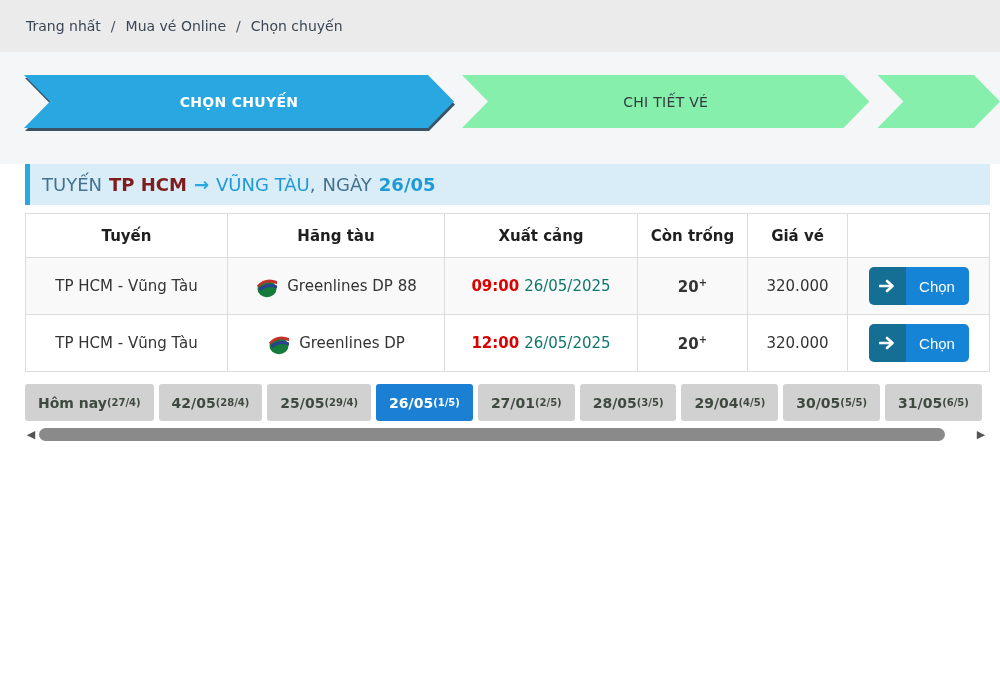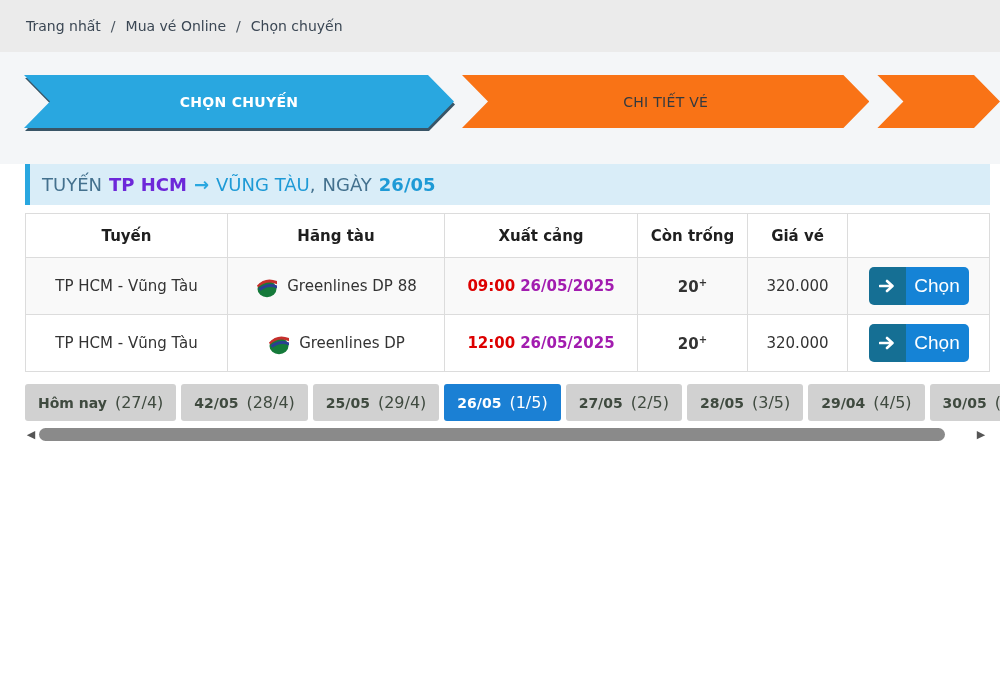--- a/index.html
+++ b/index.html
@@ -39,41 +39,41 @@
   }
   .step-wrap { filter: drop-shadow(1px 3px 0 rgba(10,45,66,0.8)); }
   .step-active {
     width: 430px;
     background: #29a7e0;
     color: #ffffff;
     font-weight: 600;
   }
   .step-inactive {
     width: 432px;
-    background: #f97316;
+    background: #86efac;
     color: #333a40;
   }
   .step-last { width: 130px; }
   
   .content { padding-left: 25px; }
   .route-header {
     width: 965px;
     height: 41px;
     margin-top: 0px;
     background: #d9edf8;
     border-left: 5px solid #29a7e0;
     display: flex;
     align-items: center;
     padding-left: 12px;
     font-size: 18px;
     color: #44718e;
     gap: 7px;
     white-space: nowrap;
   }
-  .rh-from { color: #6d28d9; font-weight: bold; }
+  .rh-from { color: #7f1d1d; font-weight: bold; }
   .rh-arrow { color: #29a7e0; font-weight: bold; }
   .rh-to { color: #1e9ad6; font-weight: normal; }
   .rh-date { color: #1e9ad6; font-weight: bold; }
   .rh-comma { color: #44718e; margin-left: -7px; }
   
   table.trips {
     width: 965px;
     border-collapse: collapse;
     margin-top: 8px;
     background: #fff;
@@ -89,21 +89,21 @@
     font-weight: bold;
     color: #1f1f1f;
     background: #ffffff;
   }
   table.trips td { height: 57px; font-size: 15px; color: #333; }
   tr.row-odd td { background: #f9f9f9; }
   tr.row-even td { background: #ffffff; }
   .c-op { white-space: nowrap; }
   .op-logo { display: inline-block; vertical-align: middle; margin-right: 8px; }
   .t-time { color: #dd0000; font-weight: bold; margin-right: 5px; }
-  .t-date { color: #a21caf; font-weight: bold; }
+  .t-date { color: #0f766e; }
   .c-seats { color: #dd0000; font-weight: bold; }
   .c-seats sup { font-size: 10px; }
   .c-price { color: #dd0000; font-weight: normal; font-size: 16px; }
   .chon-btn {
     display: inline-flex;
     align-items: stretch;
     height: 38px;
     width: 100px;
     border: none;
     border-radius: 5px;
@@ -117,21 +117,21 @@
     background: #156f94;
     color: #fff;
     display: flex;
     align-items: center;
     justify-content: center;
   }
   .chon-btn .btn-lbl {
     flex: 1;
     background: #1583d6;
     color: #fff;
-    font-size: 19px;
+    font-size: 15px;
     display: flex;
     align-items: center;
     justify-content: center;
     font-family: inherit;
   }
   
   .date-tabs {
     margin-top: 12px;
     width: 975px;
     display: flex;
@@ -144,21 +144,21 @@
     border-radius: 3px;
     display: flex;
     align-items: center;
     justify-content: center;
     padding: 15px 13px;
     white-space: nowrap;
     cursor: pointer;
     flex: 0 0 auto;
   }
   .date-tab .tab-label { font-size: 14px; font-weight: bold; color: #3f4a3f; }
-  .date-tab .tab-sub { font-size: 16px; font-weight: normal; color: #3f4a3f; margin-left: 8px; }
+  .date-tab .tab-sub { font-size: 10px; font-weight: bold; color: #3f4a3f; margin-left: 0; }
   .date-tab.selected { background: #1b80d4; }
   .date-tab.selected .tab-label, .date-tab.selected .tab-sub { color: #ffffff; }
   
   .hscroll {
     margin-top: 4px;
     width: 962px;
     height: 18px;
     display: flex;
     align-items: center;
   }
@@ -293,21 +293,21 @@
     </div>
     <div class="date-tab">
       <span class="tab-label">25/05</span>
       <span class="tab-sub">(29/4)</span>
     </div>
     <div class="date-tab selected">
       <span class="tab-label">26/05</span>
       <span class="tab-sub">(1/5)</span>
     </div>
     <div class="date-tab">
-      <span class="tab-label">27/05</span>
+      <span class="tab-label">27/01</span>
       <span class="tab-sub">(2/5)</span>
     </div>
     <div class="date-tab">
       <span class="tab-label">28/05</span>
       <span class="tab-sub">(3/5)</span>
     </div>
     <div class="date-tab">
       <span class="tab-label">29/04</span>
       <span class="tab-sub">(4/5)</span>
     </div>

